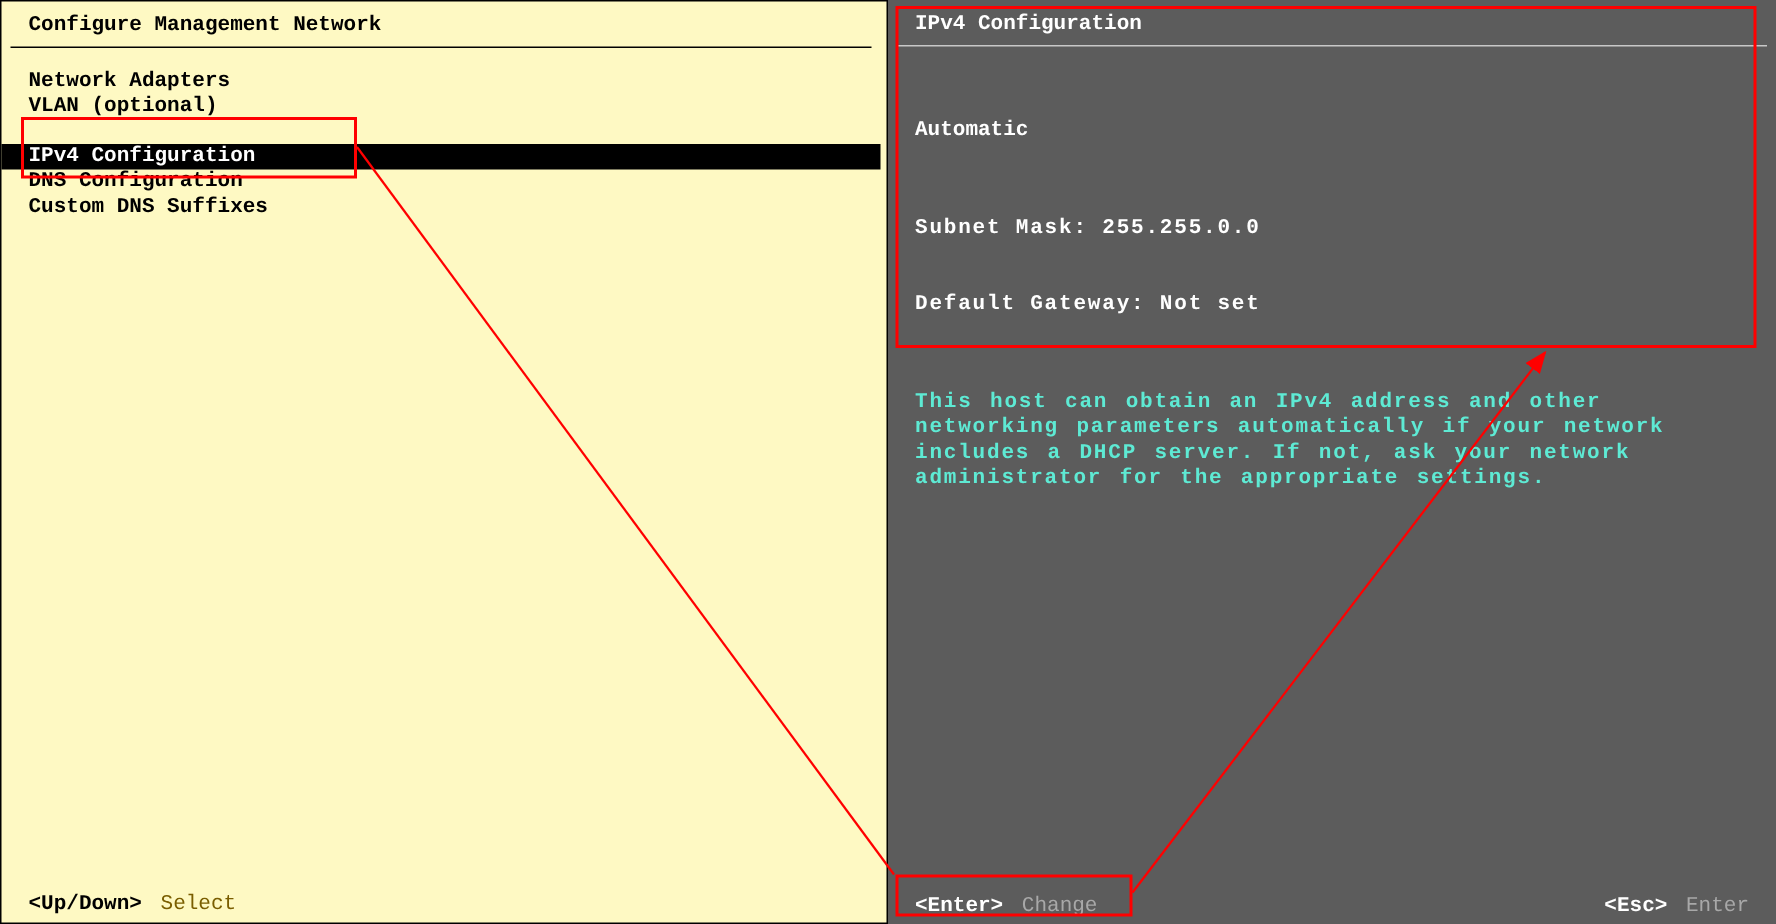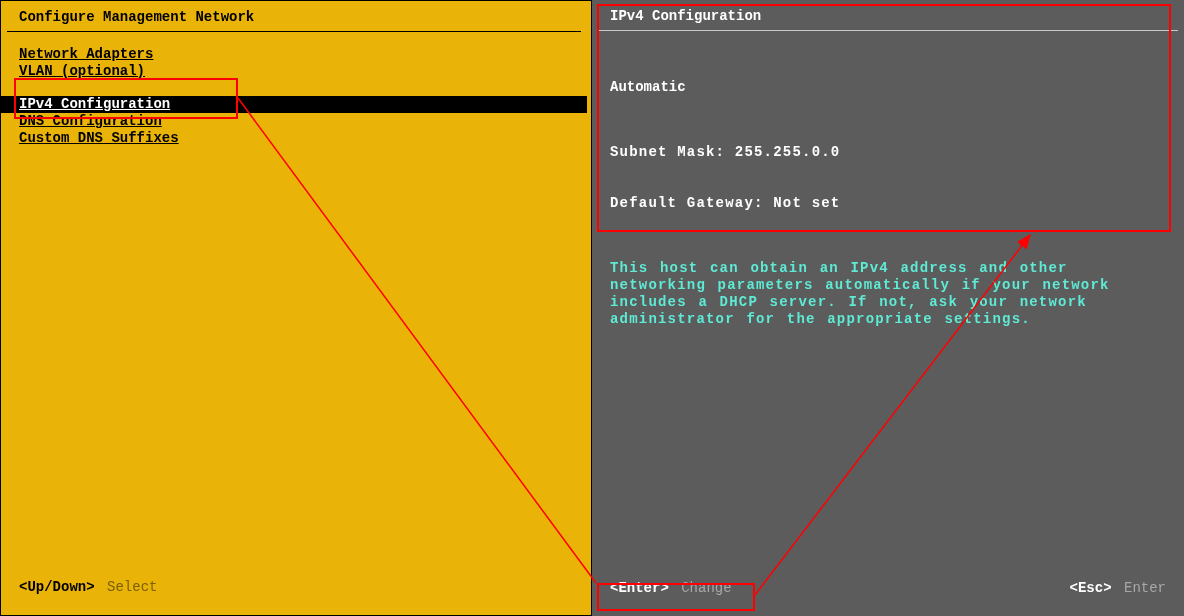--- a/index.html
+++ b/index.html
@@ -14,21 +14,21 @@
   }
   .screen {
     position: relative;
     width: 100%;
     height: 100%;
     display: flex;
   }
   .left-pane {
     width: 592px;
     height: 100%;
-    background: #eab308;
+    background: #fef9c3;
     color: #000;
     position: relative;
     padding: 8px 4px 0 0;
     border: 1px solid #000;
   }
   .right-pane {
     width: 592px;
     height: 100%;
     background: #5c5c5c;
     color: #e8e8e8;
@@ -55,21 +55,20 @@
     margin: 0 6px 14px 6px;
   }
   .menu {
     list-style: none;
     padding: 0 0 0 0;
   }
   .menu li {
     padding: 0 18px;
     line-height: 17px;
     white-space: pre;
-    text-decoration: underline;
   }
   .menu li.selected {
     background: #000;
     color: #fff;
   }
   .spacer { height: 16px; }
   .detail-block {
     padding: 0 18px;
     line-height: 17px;
     white-space: pre-wrap;
@@ -83,21 +82,21 @@
     letter-spacing: 1.2px;
   }
   .detail-block .desc {
     color: #5eead4;
     margin-top: 14px;
     letter-spacing: 1.2px;
     word-spacing: 2px;
   }
   .footer {
     position: absolute;
-    bottom: 16px;
+    bottom: 0;
     left: 0;
     width: 100%;
     height: 24px;
     display: flex;
     align-items: center;
     padding: 0 18px;
     font-weight: bold;
     justify-content: space-between;
     text-align: right;
   }

